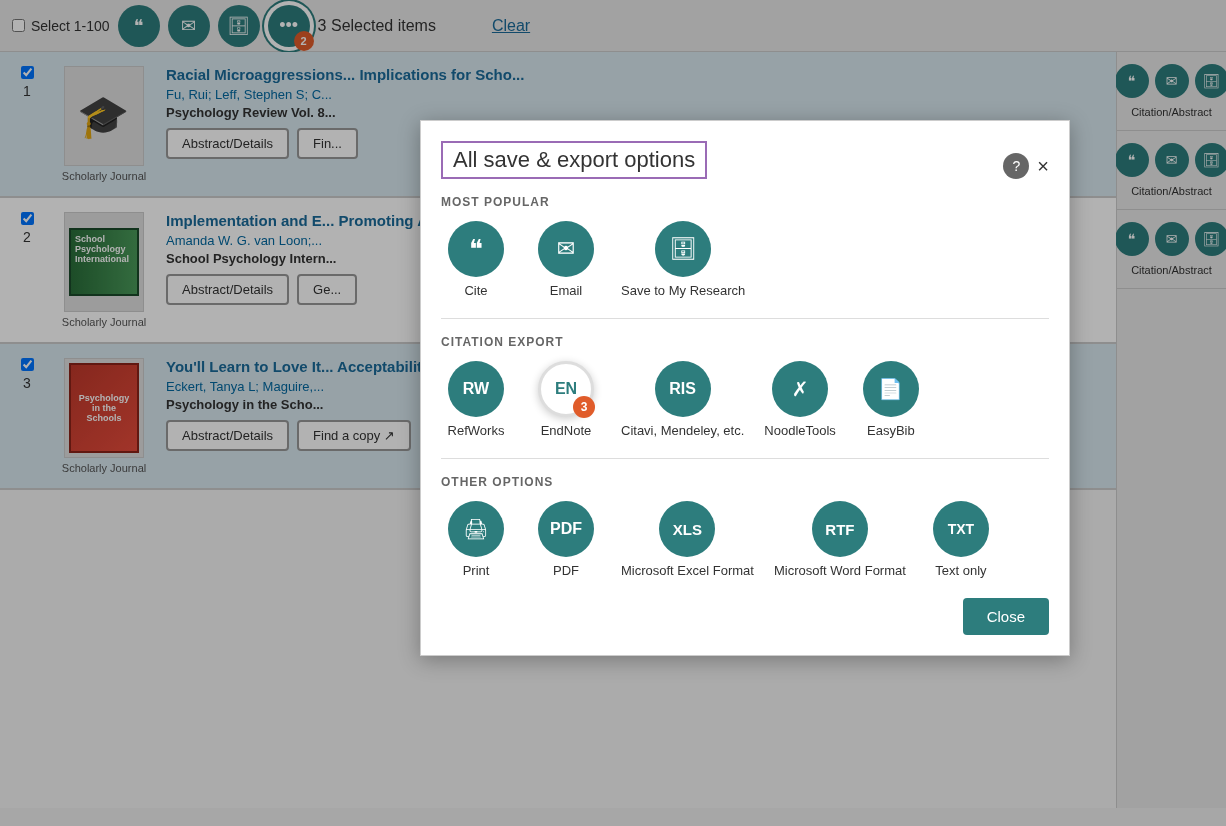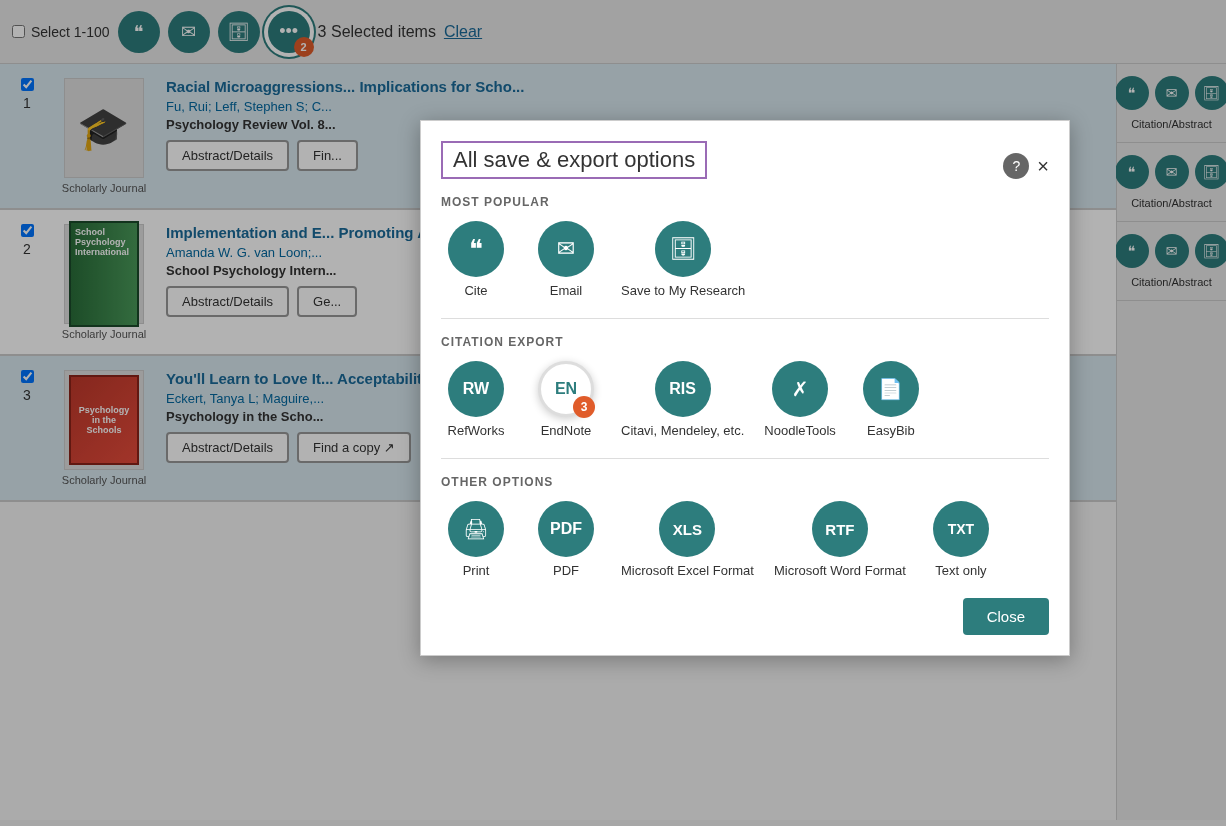--- a/index.html
+++ b/index.html
@@ -13,21 +13,21 @@
     }
 
     
     .toolbar {
       display: flex;
       align-items: center;
       background: #e8e8e8;
       padding: 8px 12px;
       gap: 8px;
       border-bottom: 1px solid #ccc;
-      height: 64px;
+      height: 52px;
     }
     .select-all-label {
       display: flex;
       align-items: center;
       gap: 6px;
       font-size: 14px;
       color: #333;
       white-space: nowrap;
     }
     .toolbar-icon-btn {
@@ -64,20 +64,21 @@
       color: #333;
       font-weight: 500;
     }
     .clear-btn {
       font-size: 16px;
       color: #1a6b9a;
       background: none;
       border: none;
       cursor: pointer;
       text-decoration: underline;
+      margin-left: 48px;
     }
 
     
     .results-container {
       display: flex;
       height: calc(826px - 70px);
       position: relative;
     }
     .results-list {
       flex: 1;
@@ -348,21 +349,21 @@
       padding: 10px 24px;
       background: #2d7d7d;
       color: white;
       border: none;
       border-radius: 4px;
       font-size: 15px;
       cursor: pointer;
     }
     .book-img {
       width: 70px;
-      height: 106px;
+      height: 68px;
       background: linear-gradient(to right, #2a6e3a 0%, #4a9a5a 100%);
       border: 2px solid #1a4a2a;
       display: flex;
       flex-direction: column;
       padding: 4px;
     }
     .book-img-red {
       width: 70px;
       height: 90px;
       background: linear-gradient(135deg, #c0392b 0%, #e74c3c 100%);

